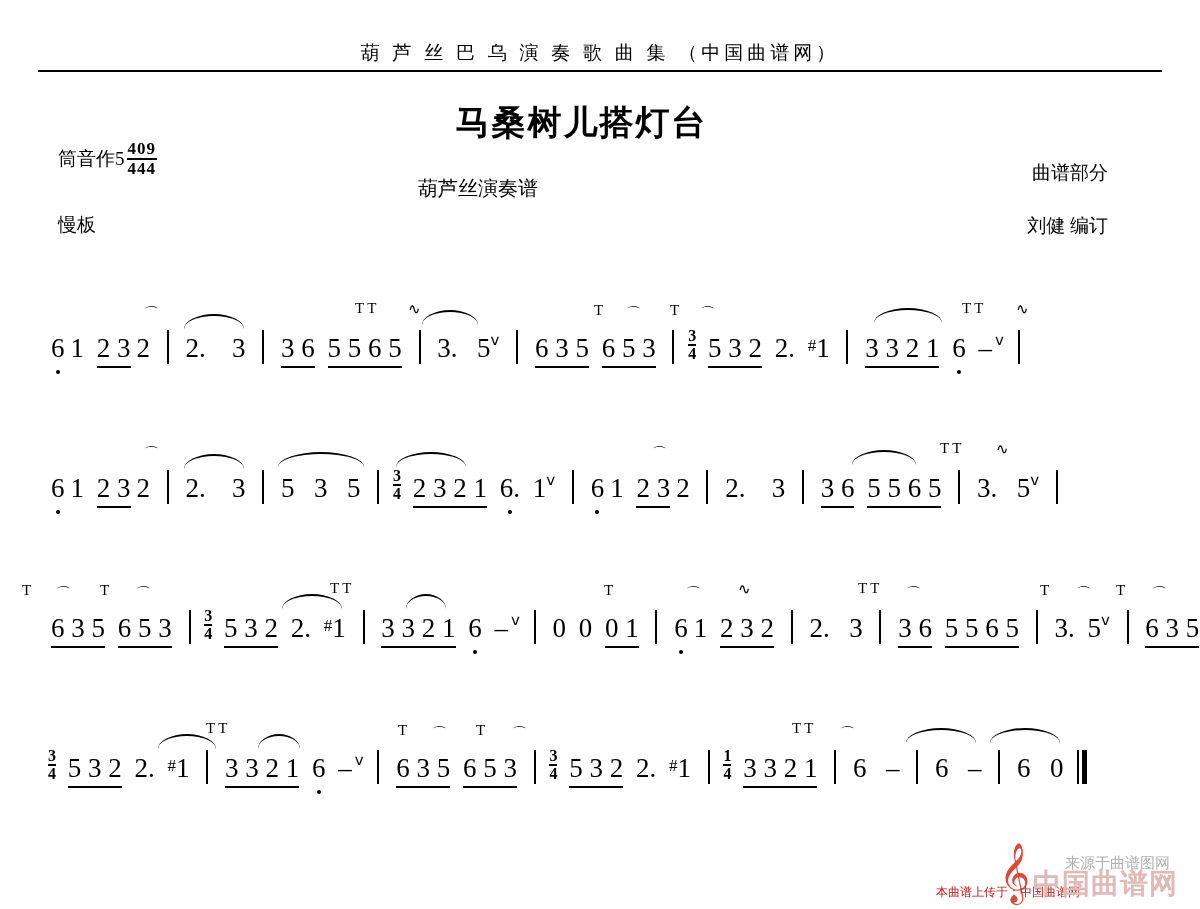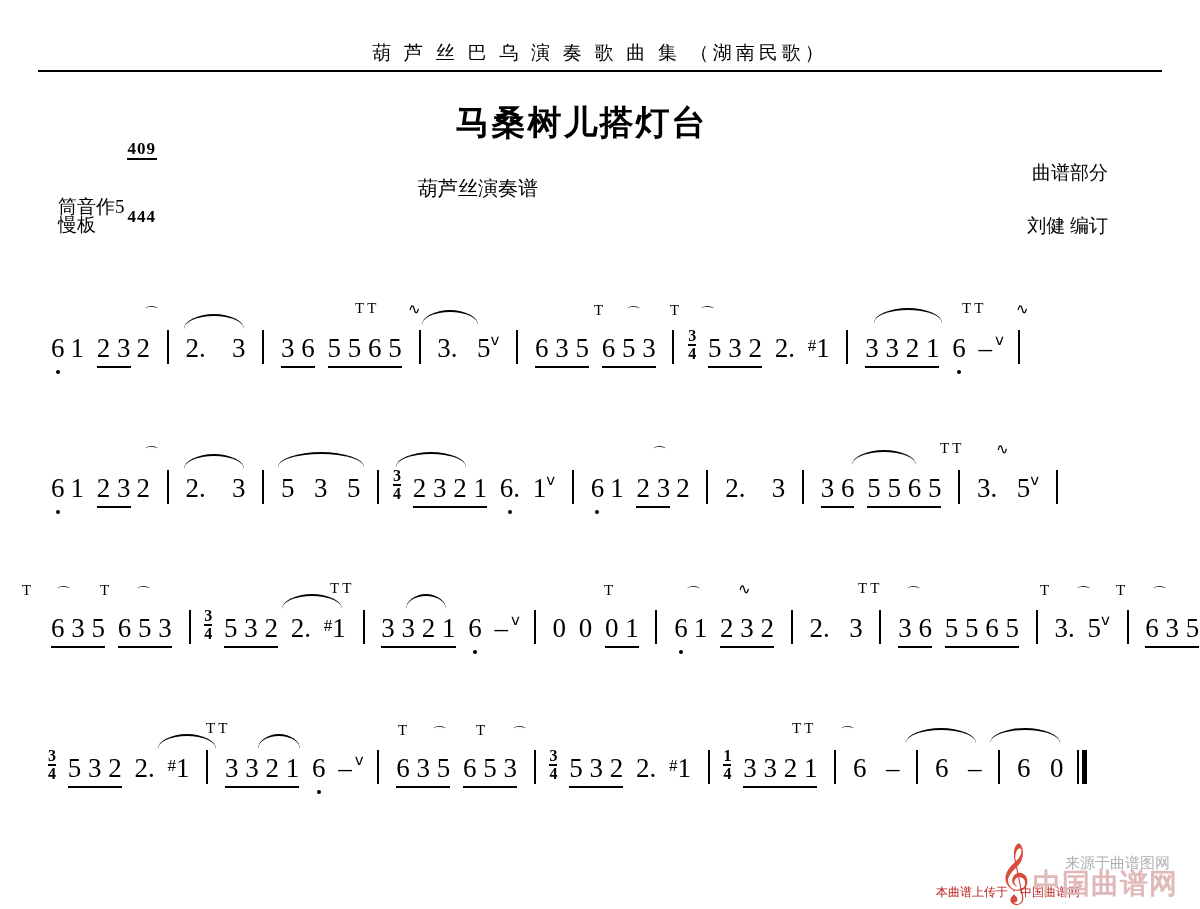--- a/index.html
+++ b/index.html
@@ -45,21 +45,21 @@
     position:absolute;top:140px;left:58px;
     font-size:19px;
     white-space:nowrap;
   }
   .frac{
     display:inline-block;vertical-align:-0.55em;
     text-align:center;font-weight:bold;font-size:17px;line-height:1.05;
     margin-left:2px;
   }
   .frac .num{display:block;border-bottom:2px solid #000;padding:0 1px;letter-spacing:1px;}
-  .frac .den{display:block;padding:0 1px;letter-spacing:1px;margin-top:48px;}
+  .frac .den{display:block;padding:0 1px;letter-spacing:1px;}
 
   .tempo{
     position:absolute;top:212px;left:58px;
     font-size:19px;
   }
   .composer1{
     position:absolute;top:160px;right:92px;
     font-size:19px;
   }
   .composer2{
@@ -133,21 +133,21 @@
     font-family:"Liberation Sans", sans-serif;
     letter-spacing:1px;
   }
 </style>
 </head>
 <body>
 
 <div class="page">
 
   <div class="header">
-    <span class="header-text">葫 芦 丝 巴 乌 演 奏 歌 曲 集 （湖南民歌）</span>
+    <span class="header-text">葫 芦 丝 巴 乌 演 奏 歌 曲 集 （中国曲谱网）</span>
   </div>
   <div class="header-rule"></div>
 
   <div class="title">马桑树儿搭灯台</div>
   <div class="subtitle">葫芦丝演奏谱</div>
 
   <div class="tone-label">
     <span>筒音作5</span><span class="frac"><span class="num">409</span><span class="den">444</span></span>
   </div>
 

